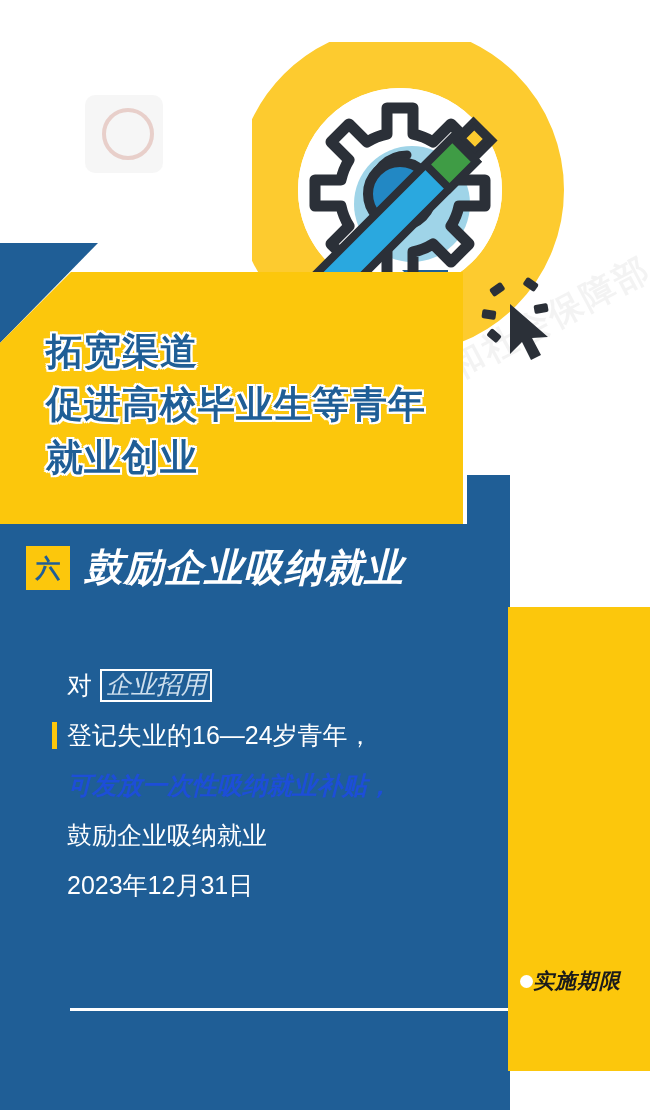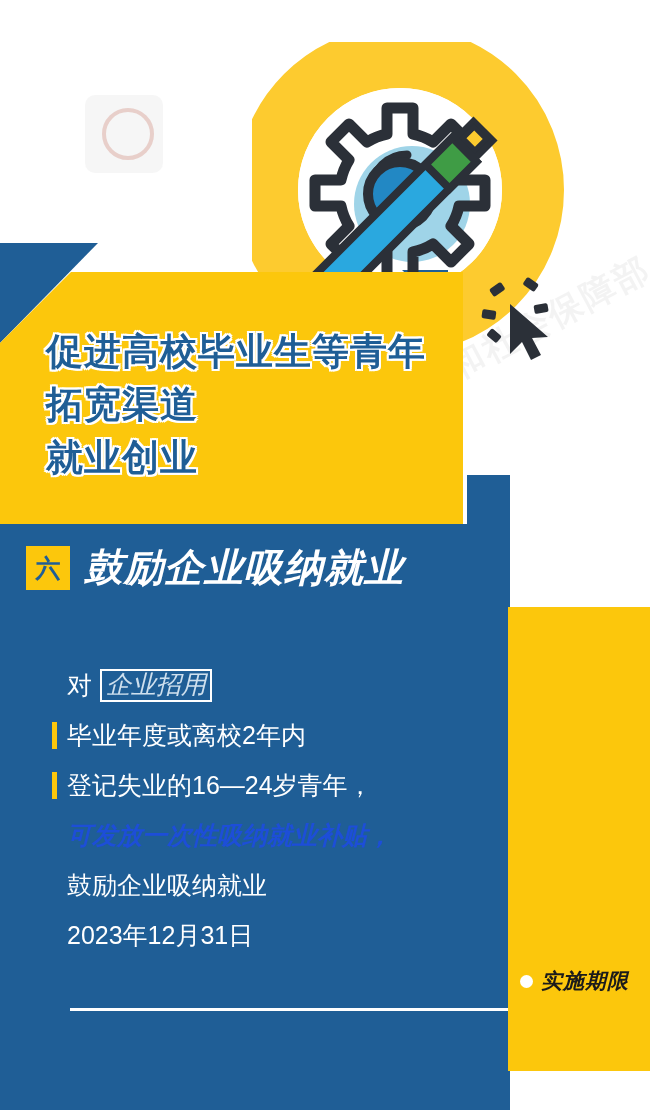--- a/index.html
+++ b/index.html
@@ -123,21 +123,21 @@
     width:440px; height:3px; background:#ffffff;
   }
 
   
   #callout {
     position:absolute; left:508px; top:607px;
     width:142px; height:464px; background:#fcc70c;
   }
   #callout-label {
     position:absolute; left:520px; top:967px;
-    display:flex; align-items:center; gap:8px;
+    display:flex; align-items:center; gap:0;
   }
   #callout-dot {
     width:13px; height:13px; border-radius:50%;
     background:#ffffff; flex:0 0 auto;
   }
   #callout-text {
     color:#1b1b1b; font-size:21px; font-weight:bold;
     font-style:italic; letter-spacing:1px; white-space:nowrap;
   }
 </style>
@@ -190,43 +190,39 @@
       </g>
     </svg>
   </div>
 
   <div id="blue-arrow"></div>
 
   <div id="blue-slab-top"></div>
 
   <div id="title-panel"></div>
   <div id="title-text">
+    <span class="tl">拓宽渠道</span>
     <span class="tl">促进高校毕业生等青年</span>
-    <span class="tl">拓宽渠道</span>
     <span class="tl">就业创业</span>
   </div>
 
   <div id="blue-body"></div>
 
   <div id="section-header">
     <div id="section-num">六</div>
     <div id="section-title">鼓励企业吸纳就业</div>
   </div>
 
   <div id="body-copy">
 
     <div class="bline nobar">
       <span class="txt">对</span>
         <span class="boxed">企业招用</span>
     </div>
 
-    <div class="bline">
-      <span class="bar"></span>
-      <span class="txt">毕业年度或离校2年内</span>
-    </div>
 
 
     <div class="bline">
       <span class="bar"></span>
       <span class="txt">登记失业的16—24岁青年，</span>
     </div>
 
 
     <div class="bline nobar">
       <span class="txt hl-yellow">可发放一次性吸纳就业补贴，</span>

